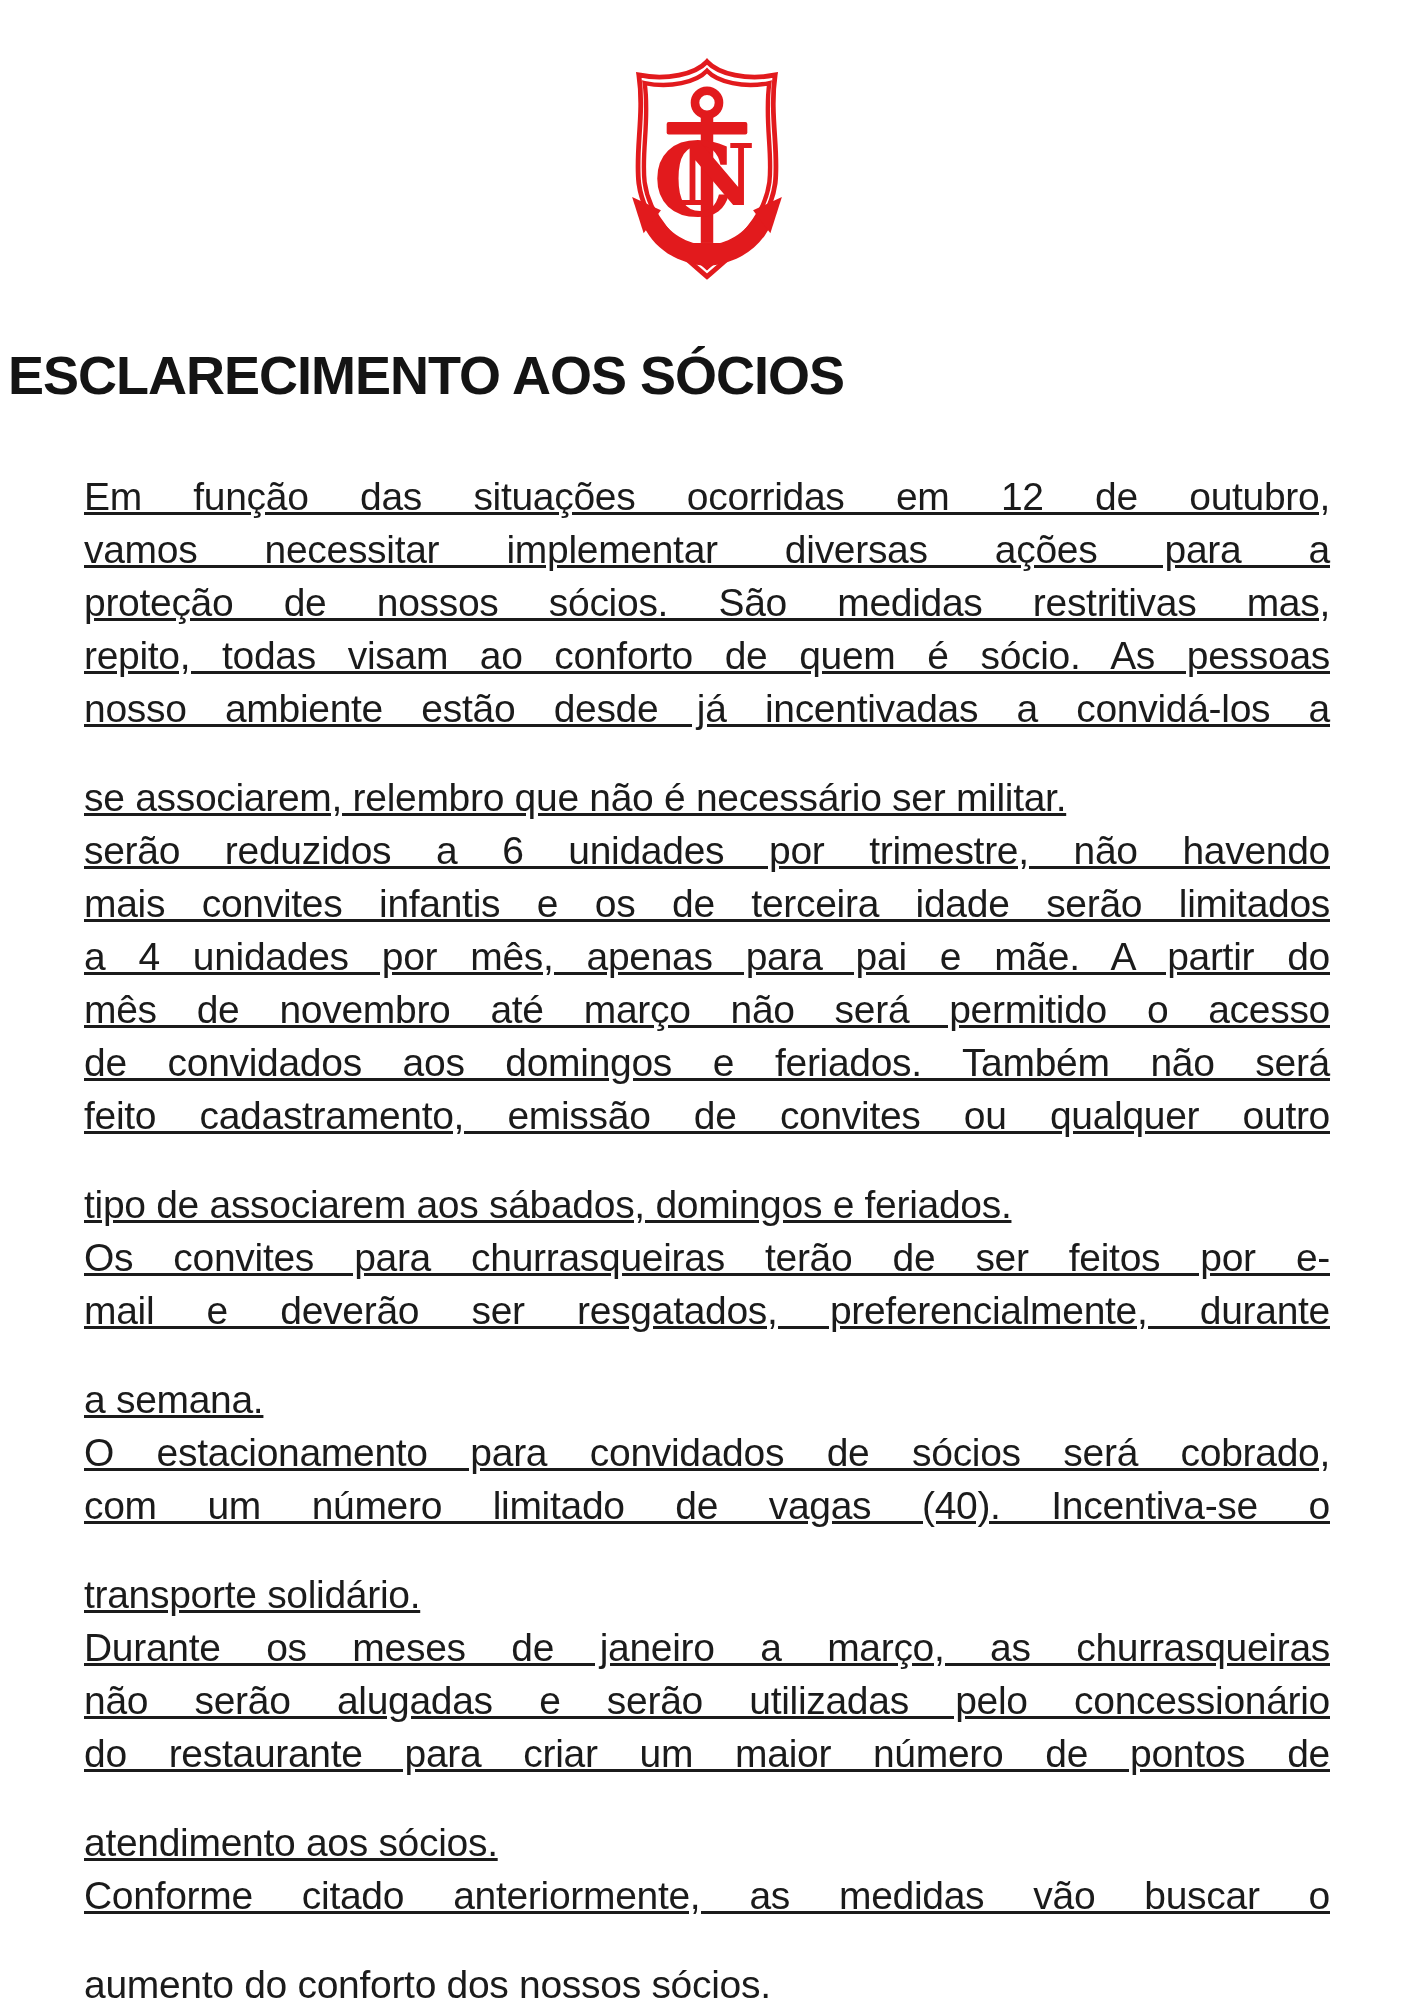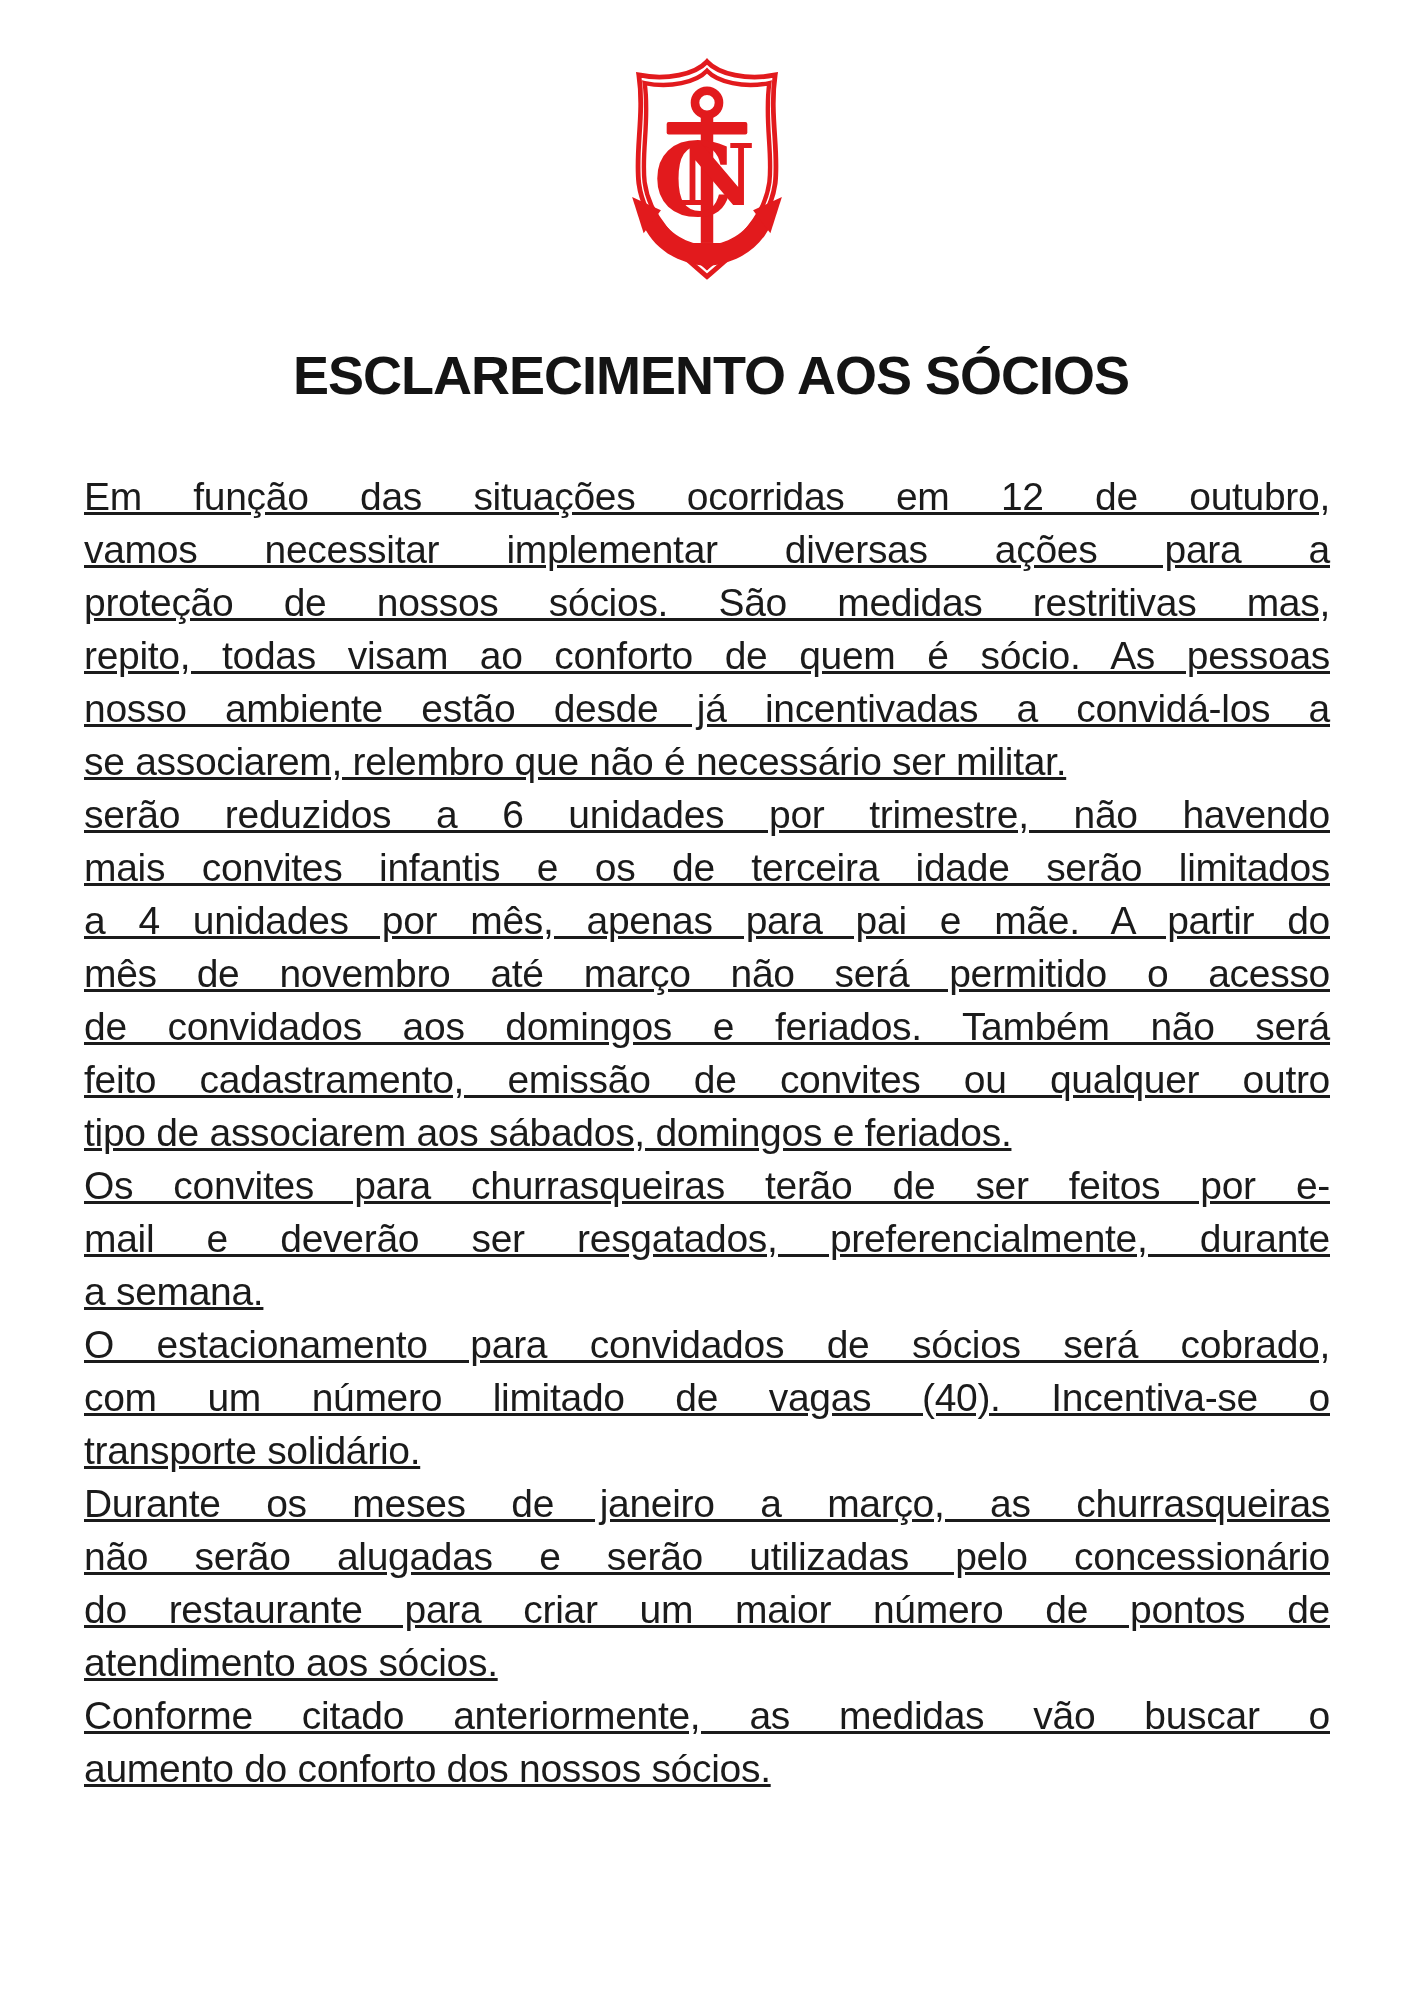--- a/index.html
+++ b/index.html
@@ -21,41 +21,41 @@
     margin: 54px auto 0 auto;
     width: 192px;
     height: 232px;
   }
   .crest text {
     font-family: "DejaVu Serif", serif;
     font-weight: bold;
   }
   .title {
     margin: 58px 0 0 8px;
-    text-align: center;
     font-size: 54px;
     line-height: 62px;
     font-weight: 700;
     letter-spacing: -1px;
     color: #141414;
   }
   .body-text {
     margin: 64px 84px 0 84px;
     font-size: 39px;
     line-height: 53px;
     letter-spacing: -0.3px;
     color: #1b1b1b;
   }
   .line {
     text-align: justify;
     text-align-last: justify;
     text-decoration: underline;
   }
   .line.para-end {
     text-align-last: left;
+    margin-top: 36px;
   }
 </style>
 </head>
 <body>
 
 <div class="page">
 
   <svg class="crest" viewBox="0 0 200 240">
 
     <g fill="none" stroke-width="5" stroke="#e21a1d">

